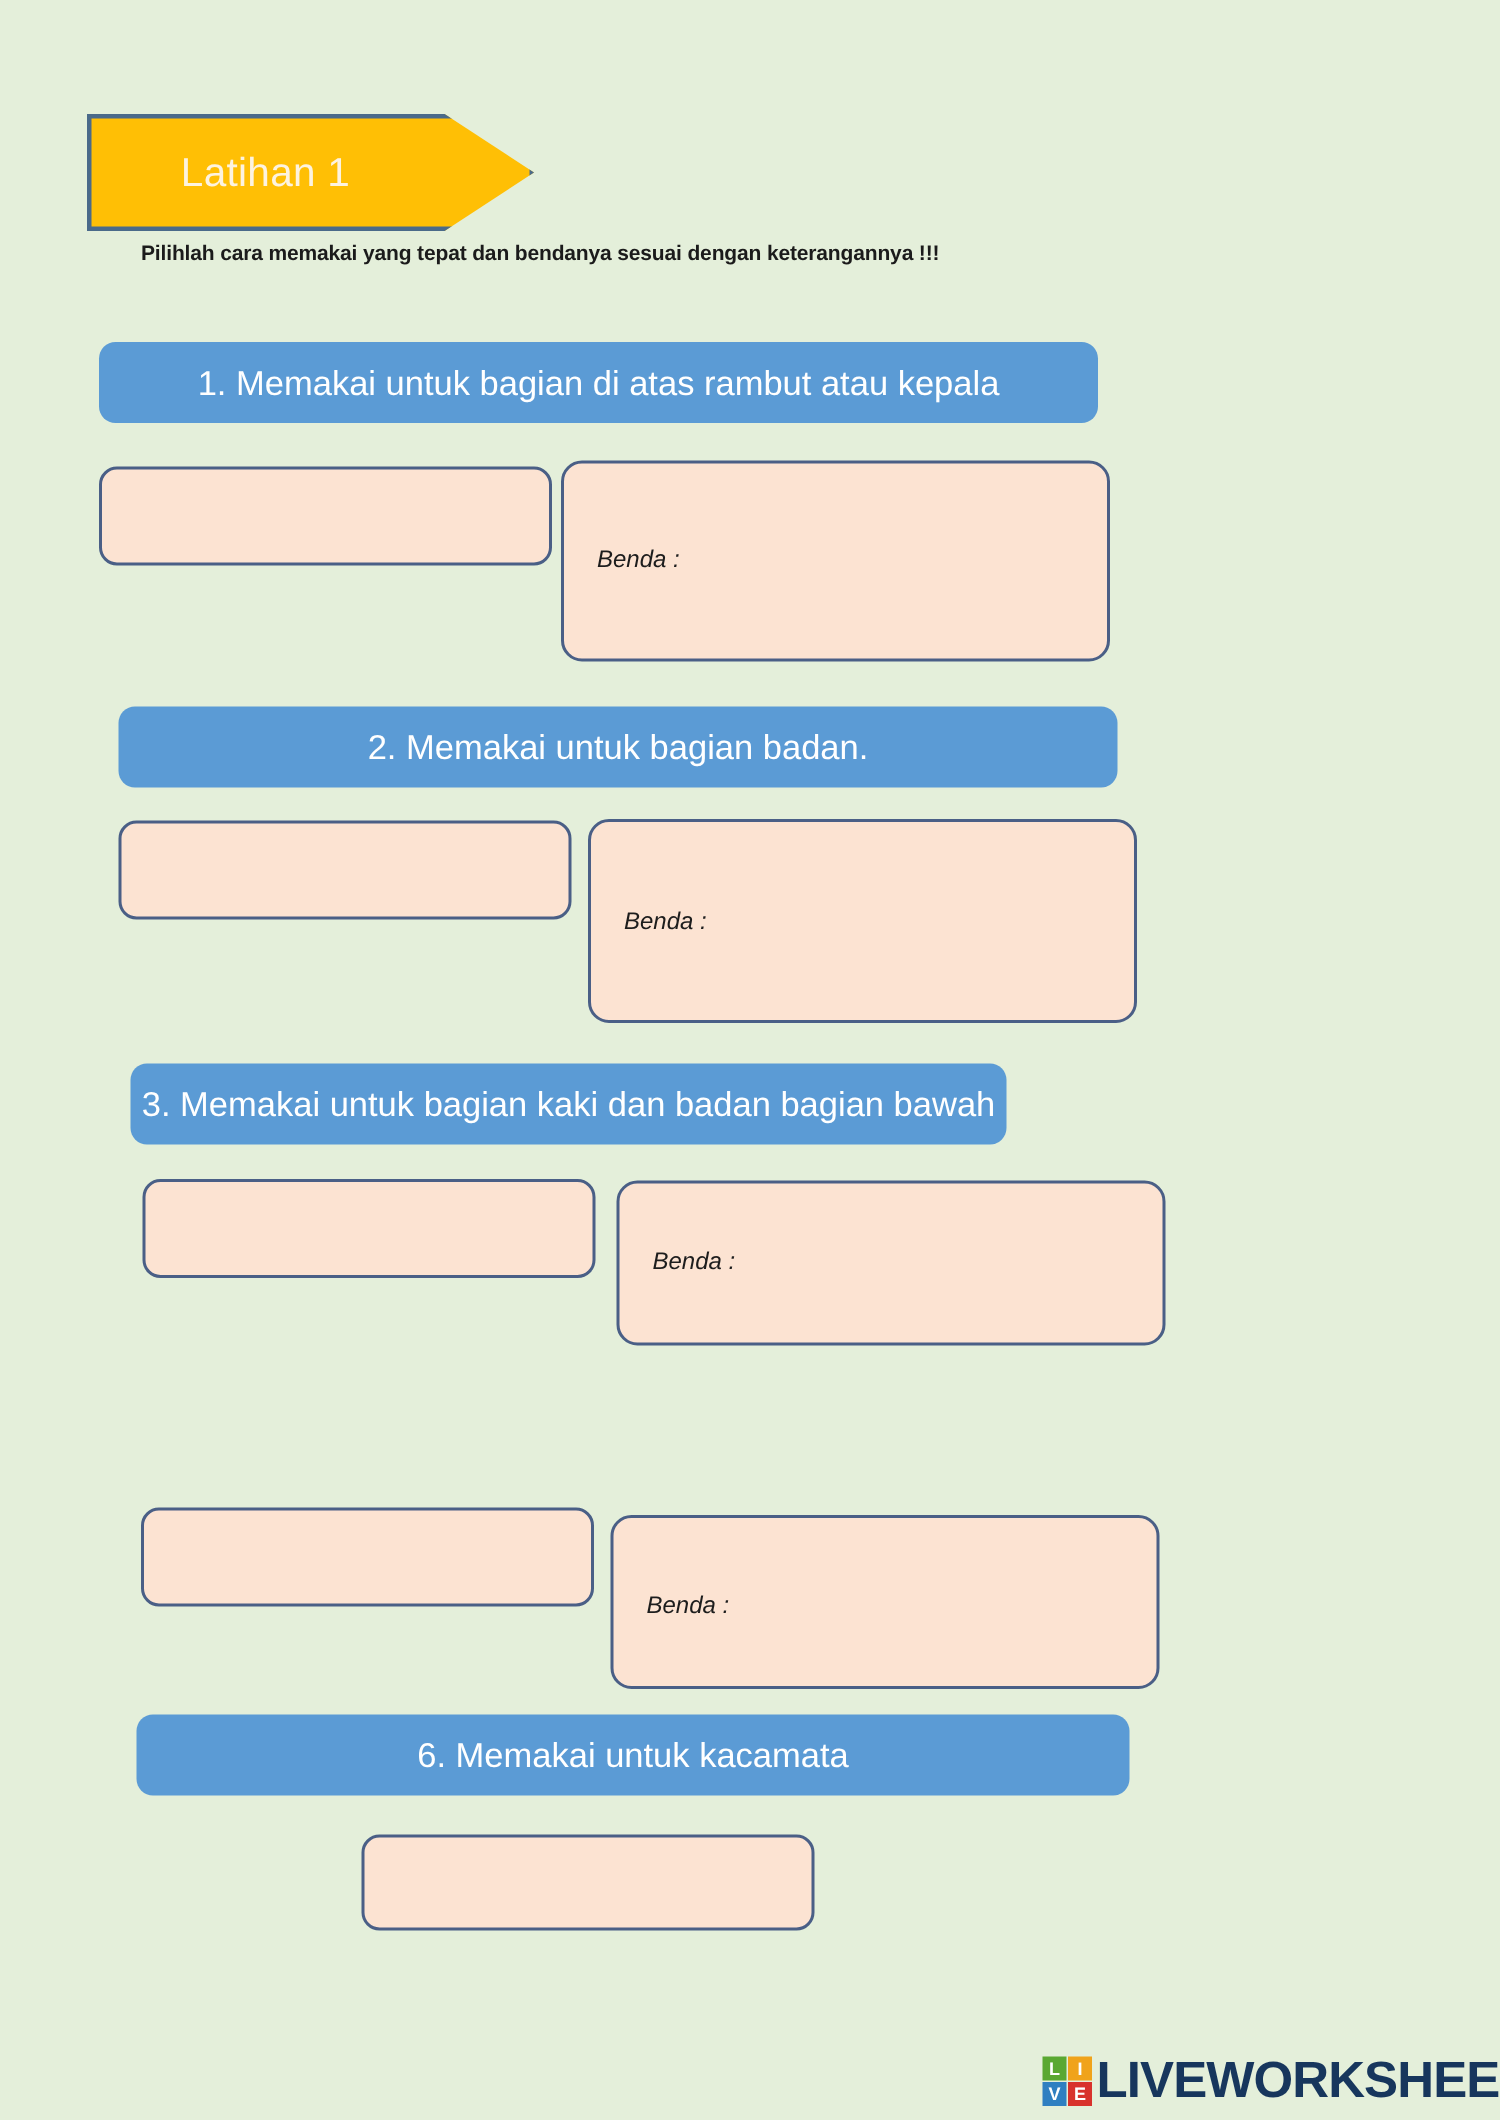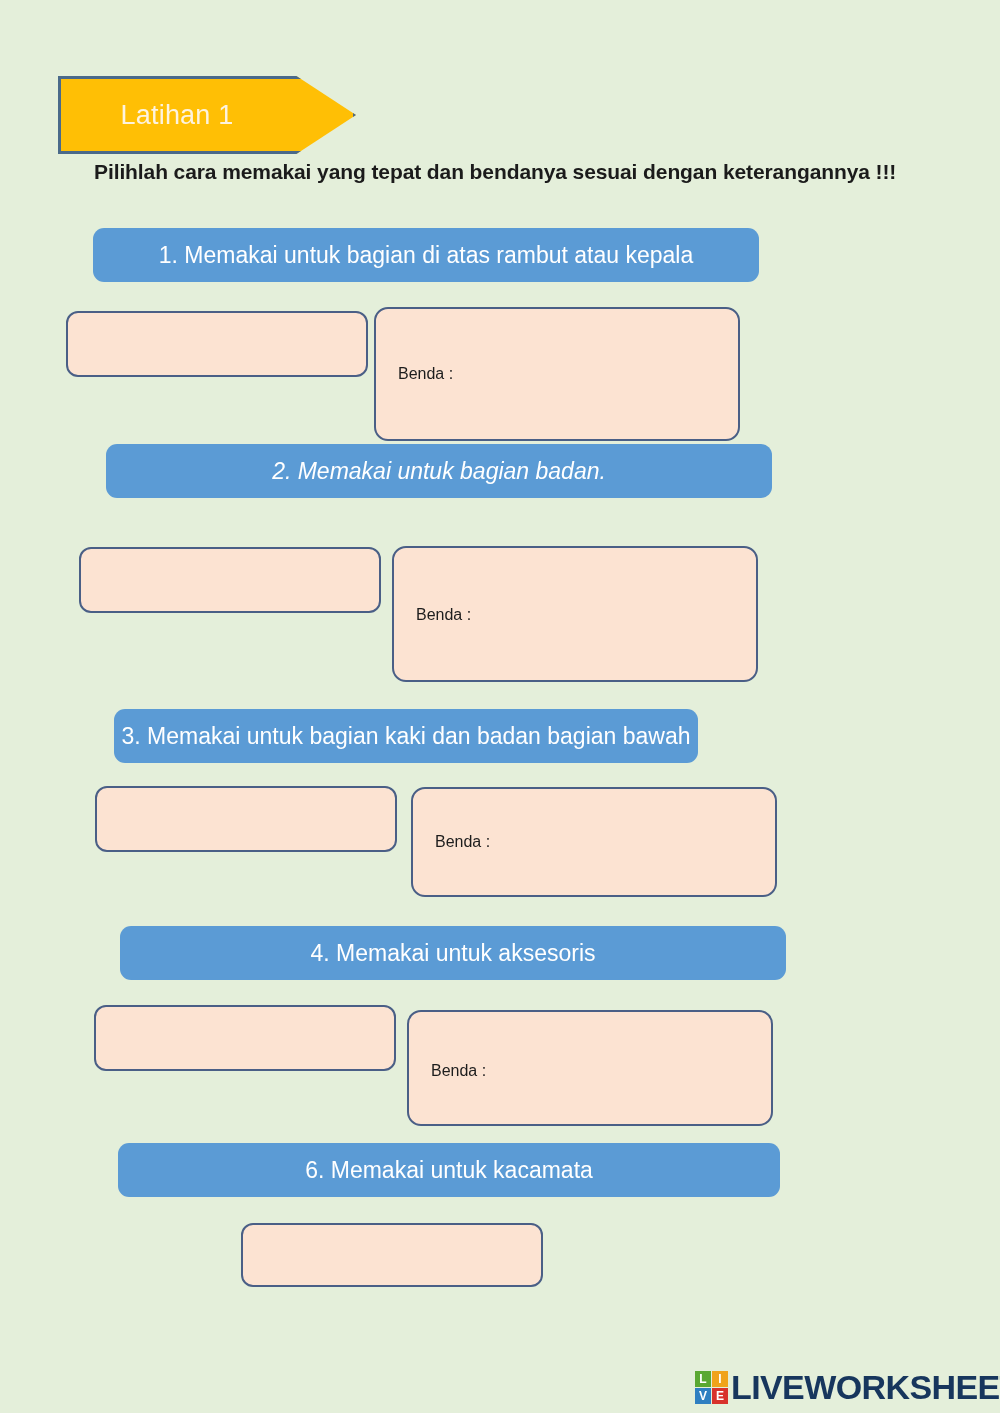--- a/index.html
+++ b/index.html
@@ -50,57 +50,57 @@
     letter-spacing: .2px;
     white-space: nowrap;
   }
 
   
   .instruction {
     position: absolute;
     left: 94px;
     top: 160px;
     width: 830px;
-    font-size: 21px;
+    font-size: 14px;
     font-weight: bold;
     color: #1b1b1b;
     letter-spacing: -0.1px;
     white-space: nowrap;
   }
 
   
   .qbar {
     position: absolute;
     background: #5b9bd5;
     border-radius: 11px;
     display: flex;
     align-items: center;
     justify-content: center;
     color: #ffffff;
     font-size: 23px;
     box-sizing: border-box;
     padding: 16px 14px;
     white-space: nowrap;
-    margin-left: 27px;
   }
 
   
   .dropbox {
     position: absolute;
     background: #fce3d2;
     border: 2px solid #4a5f86;
     border-radius: 12px;
     box-sizing: border-box;
   }
   .bendabox {
     position: absolute;
     background: #fce3d2;
     border: 2px solid #4a5f86;
     border-radius: 14px;
     box-sizing: border-box;
+    font-style: italic;
   }
   .benda-label {
     position: absolute;
     left: 22px;
     font-size: 16px;
     color: #1d1d1d;
     white-space: nowrap;
   }
 
   
@@ -151,33 +151,32 @@
   </div>
 
   <div class="instruction">Pilihlah cara memakai yang tepat dan bendanya  sesuai dengan keterangannya !!!</div>
 
   <div class="qbar" style="left:66px; top:228px; width:666px; height:54px;">1.  Memakai untuk bagian di atas rambut atau kepala</div>
   <div class="dropbox" style="left:66px; top:311px; width:302px; height:66px;"></div>
   <div class="bendabox" style="left:374px; top:307px; width:366px; height:134px;">
     <span class="benda-label" style="top:56px;">Benda :</span>
   </div>
 
-  <div class="qbar" style="left:79px; top:444px; width:666px; height:54px;font-style:italic;">2. Memakai untuk bagian badan.</div>
+  <div class="qbar" style="left:79px; top:471px; width:666px; height:54px;">2. Memakai untuk bagian badan.</div>
   <div class="dropbox" style="left:79px; top:547px; width:302px; height:66px;"></div>
   <div class="bendabox" style="left:392px; top:546px; width:366px; height:136px;">
     <span class="benda-label" style="top:58px;">Benda :</span>
   </div>
 
   <div class="qbar" style="left:87px; top:709px; width:584px; height:54px;">3. Memakai untuk bagian kaki dan badan bagian bawah</div>
   <div class="dropbox" style="left:95px; top:786px; width:302px; height:66px;"></div>
   <div class="bendabox" style="left:411px; top:787px; width:366px; height:110px;">
     <span class="benda-label" style="top:44px;">Benda :</span>
   </div>
 
-  <div class="qbar" style="left:93px; top:926px; width:666px; height:54px;">4. Memakai untuk aksesoris</div>
   <div class="dropbox" style="left:94px; top:1005px; width:302px; height:66px;"></div>
   <div class="bendabox" style="left:407px; top:1010px; width:366px; height:116px;">
     <span class="benda-label" style="top:50px;">Benda :</span>
   </div>
 
   <div class="qbar" style="left:91px; top:1143px; width:662px; height:54px;">6. Memakai untuk kacamata</div>
   <div class="dropbox" style="left:241px; top:1223px; width:302px; height:64px;"></div>
 
   <div class="lw-logo">
     <div class="lw-tiles">

